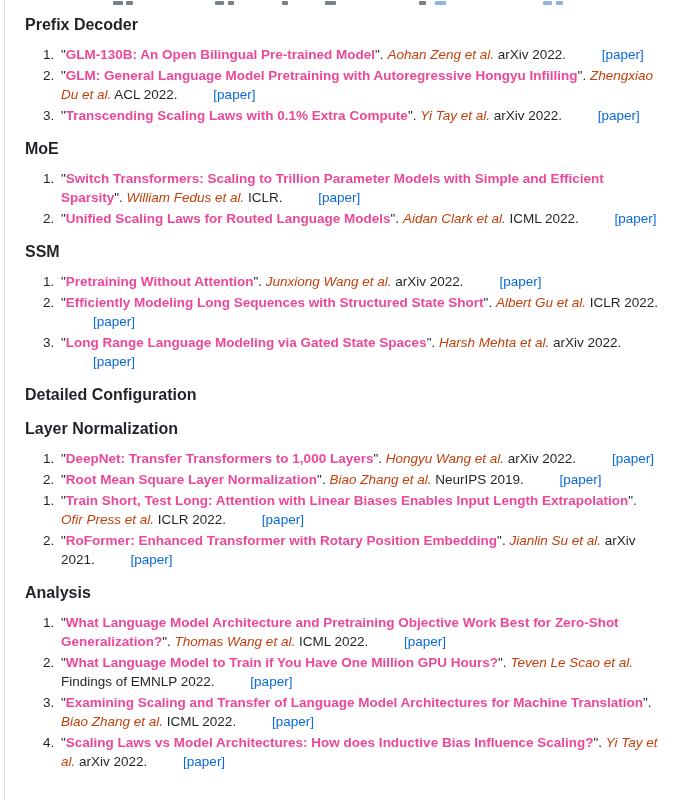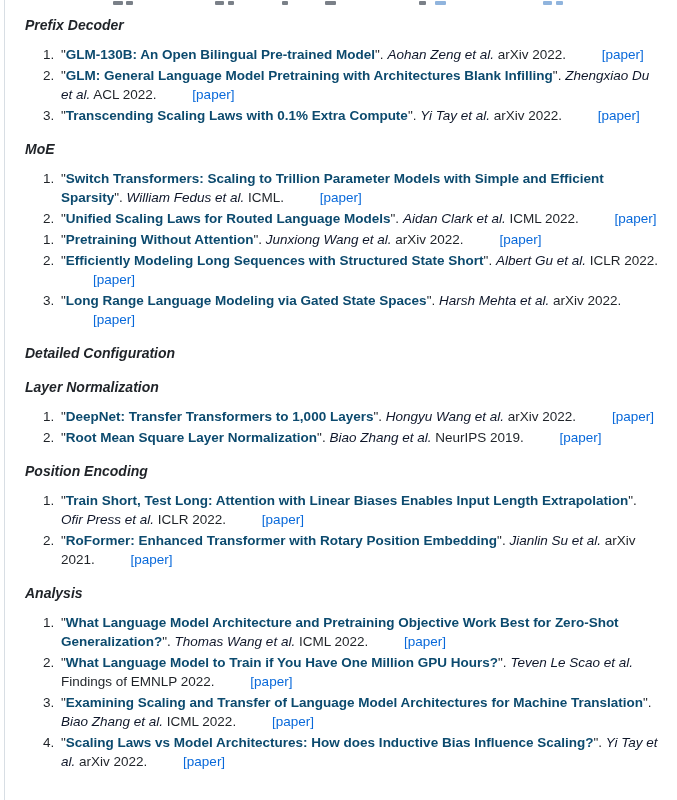--- a/index.html
+++ b/index.html
@@ -28,51 +28,50 @@
     overflow: hidden;
   }
   .clipped-line .frag {
     position: absolute;
     top: 1px;
     height: 4px;
     border-radius: 1px;
     opacity: 0.75;
   }
   .sec-heading {
-    font-size: 14px;
+    font-size: 16px;
     line-height: 20px;
     font-weight: 600;
     color: #1f2328;
     margin: 14px 0 10px 0;
-    font-style: italic;
   }
   .sec-heading.first { margin-top: 8px; }
   ol.paper-list {
     margin: 0;
     padding: 0 0 0 33px;
     font-size: 13.5px;
     line-height: 19px;
   }
   ol.paper-list li {
     margin: 2px 0;
     padding-left: 3px;
     color: #1f2328;
   }
   ol.paper-list li::marker {
     color: #1f2328;
     font-size: 13.5px;
   }
   .paper-title {
     font-weight: 600;
-    color: #0c4a6e;
+    color: #ec4899;
   }
   .q, .venue { color: #1f2328; font-weight: 400; }
   .authors {
     font-style: italic;
-    color: #0f172a;
+    color: #c2410c;
   }
   a.plink {
     color: #0969da;
     text-decoration: none;
     cursor: pointer;
     padding-left: 32px;
   }
 </style>
 </head>
 <body>
@@ -88,51 +87,51 @@
       <span class="frag" style="left: 394px; width: 7px; background: rgb(77, 85, 96);"></span>
       <span class="frag" style="left: 410px; width: 11px; background: rgb(107, 155, 210);"></span>
       <span class="frag" style="left: 518px; width: 9px; background: rgb(107, 155, 210);"></span>
       <span class="frag" style="left: 531px; width: 7px; background: rgb(107, 155, 210);"></span>
     </div>
   <main id="content">
       <section class="paper-section">
     <h4 class="sec-heading first">Prefix Decoder</h4>
     <ol class="paper-list">
           <li><span class="q">"</span><span class="paper-title">GLM-130B: An Open Bilingual Pre-trained Model</span><span class="q">". </span><em class="authors">Aohan Zeng et al.</em><span class="q"> </span><span class="venue">arXiv 2022.</span><span class="q"> </span><a class="plink" href="#">[paper]</a></li>
-          <li><span class="q">"</span><span class="paper-title">GLM: General Language Model Pretraining with Architectures Blank Infilling</span><span class="q">". </span><em class="authors">Zhengxiao Du et al.</em><span class="q"> </span><span class="venue">ACL 2022.</span><span class="q"> </span><a class="plink" href="#">[paper]</a></li>
+          <li><span class="q">"</span><span class="paper-title">GLM: General Language Model Pretraining with Autoregressive Hongyu Infilling</span><span class="q">". </span><em class="authors">Zhengxiao Du et al.</em><span class="q"> </span><span class="venue">ACL 2022.</span><span class="q"> </span><a class="plink" href="#">[paper]</a></li>
           <li><span class="q">"</span><span class="paper-title">Transcending Scaling Laws with 0.1% Extra Compute</span><span class="q">". </span><em class="authors">Yi Tay et al.</em><span class="q"> </span><span class="venue">arXiv 2022.</span><span class="q"> </span><a class="plink" href="#">[paper]</a></li>
         </ol>
   </section>
       <section class="paper-section">
     <h4 class="sec-heading">MoE</h4>
     <ol class="paper-list">
-          <li><span class="q">"</span><span class="paper-title">Switch Transformers: Scaling to Trillion Parameter Models with Simple and Efficient Sparsity</span><span class="q">". </span><em class="authors">William Fedus et al.</em><span class="q"> </span><span class="venue">ICML.</span><span class="q"> </span><a class="plink" href="#">[paper]</a></li>
+          <li><span class="q">"</span><span class="paper-title">Switch Transformers: Scaling to Trillion Parameter Models with Simple and Efficient Sparsity</span><span class="q">". </span><em class="authors">William Fedus et al.</em><span class="q"> </span><span class="venue">ICLR.</span><span class="q"> </span><a class="plink" href="#">[paper]</a></li>
           <li><span class="q">"</span><span class="paper-title">Unified Scaling Laws for Routed Language Models</span><span class="q">". </span><em class="authors">Aidan Clark et al.</em><span class="q"> </span><span class="venue">ICML 2022.</span><span class="q"> </span><a class="plink" href="#">[paper]</a></li>
         </ol>
   </section>
       <section class="paper-section">
+    <h4 class="sec-heading">SSM</h4>
     <ol class="paper-list">
           <li><span class="q">"</span><span class="paper-title">Pretraining Without Attention</span><span class="q">". </span><em class="authors">Junxiong Wang et al.</em><span class="q"> </span><span class="venue">arXiv 2022.</span><span class="q"> </span><a class="plink" href="#">[paper]</a></li>
           <li><span class="q">"</span><span class="paper-title">Efficiently Modeling Long Sequences with Structured State Short</span><span class="q">". </span><em class="authors">Albert Gu et al.</em><span class="q"> </span><span class="venue">ICLR 2022.</span><span class="q"> </span><a class="plink" href="#">[paper]</a></li>
           <li><span class="q">"</span><span class="paper-title">Long Range Language Modeling via Gated State Spaces</span><span class="q">". </span><em class="authors">Harsh Mehta et al.</em><span class="q"> </span><span class="venue">arXiv 2022.</span><span class="q"> </span><a class="plink" href="#">[paper]</a></li>
         </ol>
   </section>
       <section class="paper-section">
     <h4 class="sec-heading">Detailed Configuration</h4>
 
   </section>
       <section class="paper-section">
     <h4 class="sec-heading">Layer Normalization</h4>
     <ol class="paper-list">
           <li><span class="q">"</span><span class="paper-title">DeepNet: Transfer Transformers to 1,000 Layers</span><span class="q">". </span><em class="authors">Hongyu Wang et al.</em><span class="q"> </span><span class="venue">arXiv 2022.</span><span class="q"> </span><a class="plink" href="#">[paper]</a></li>
           <li><span class="q">"</span><span class="paper-title">Root Mean Square Layer Normalization</span><span class="q">". </span><em class="authors">Biao Zhang et al.</em><span class="q"> </span><span class="venue">NeurIPS 2019.</span><span class="q"> </span><a class="plink" href="#">[paper]</a></li>
         </ol>
   </section>
       <section class="paper-section">
-    <h4 class="sec-heading">Position Encoding</h4>
     <ol class="paper-list">
           <li><span class="q">"</span><span class="paper-title">Train Short, Test Long: Attention with Linear Biases Enables Input Length Extrapolation</span><span class="q">". </span><em class="authors">Ofir Press et al.</em><span class="q"> </span><span class="venue">ICLR 2022.</span><span class="q"> </span><a class="plink" href="#">[paper]</a></li>
           <li><span class="q">"</span><span class="paper-title">RoFormer: Enhanced Transformer with Rotary Position Embedding</span><span class="q">". </span><em class="authors">Jianlin Su et al.</em><span class="q"> </span><span class="venue">arXiv 2021.</span><span class="q"> </span><a class="plink" href="#">[paper]</a></li>
         </ol>
   </section>
       <section class="paper-section">
     <h4 class="sec-heading">Analysis</h4>
     <ol class="paper-list">
           <li><span class="q">"</span><span class="paper-title">What Language Model Architecture and Pretraining Objective Work Best for Zero-Shot Generalization?</span><span class="q">". </span><em class="authors">Thomas Wang et al.</em><span class="q"> </span><span class="venue">ICML 2022.</span><span class="q"> </span><a class="plink" href="#">[paper]</a></li>
           <li><span class="q">"</span><span class="paper-title">What Language Model to Train if You Have One Million GPU Hours?</span><span class="q">". </span><em class="authors">Teven Le Scao et al.</em><span class="q"> </span><span class="venue">Findings of EMNLP 2022.</span><span class="q"> </span><a class="plink" href="#">[paper]</a></li>

